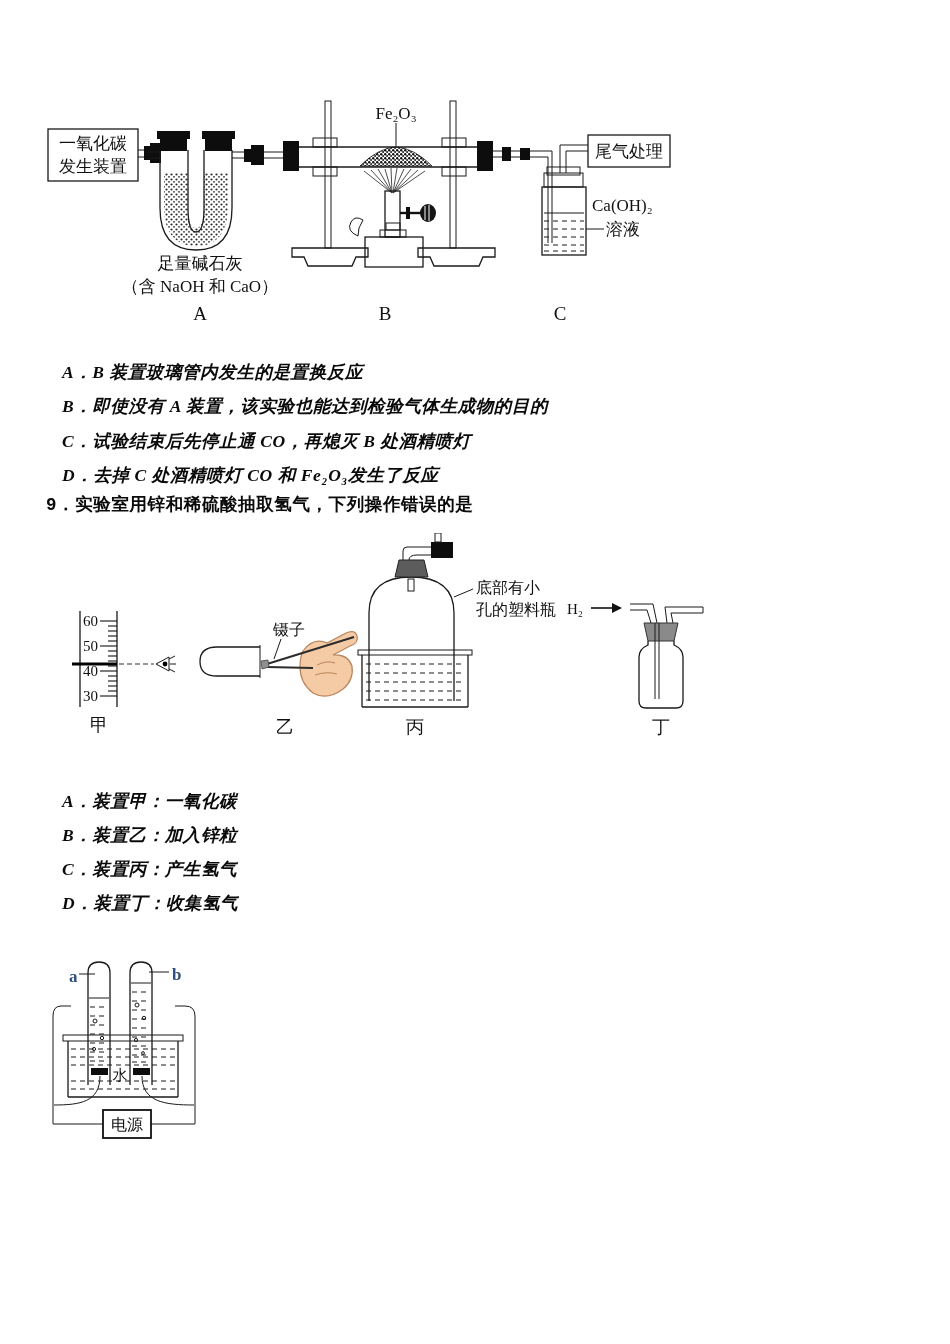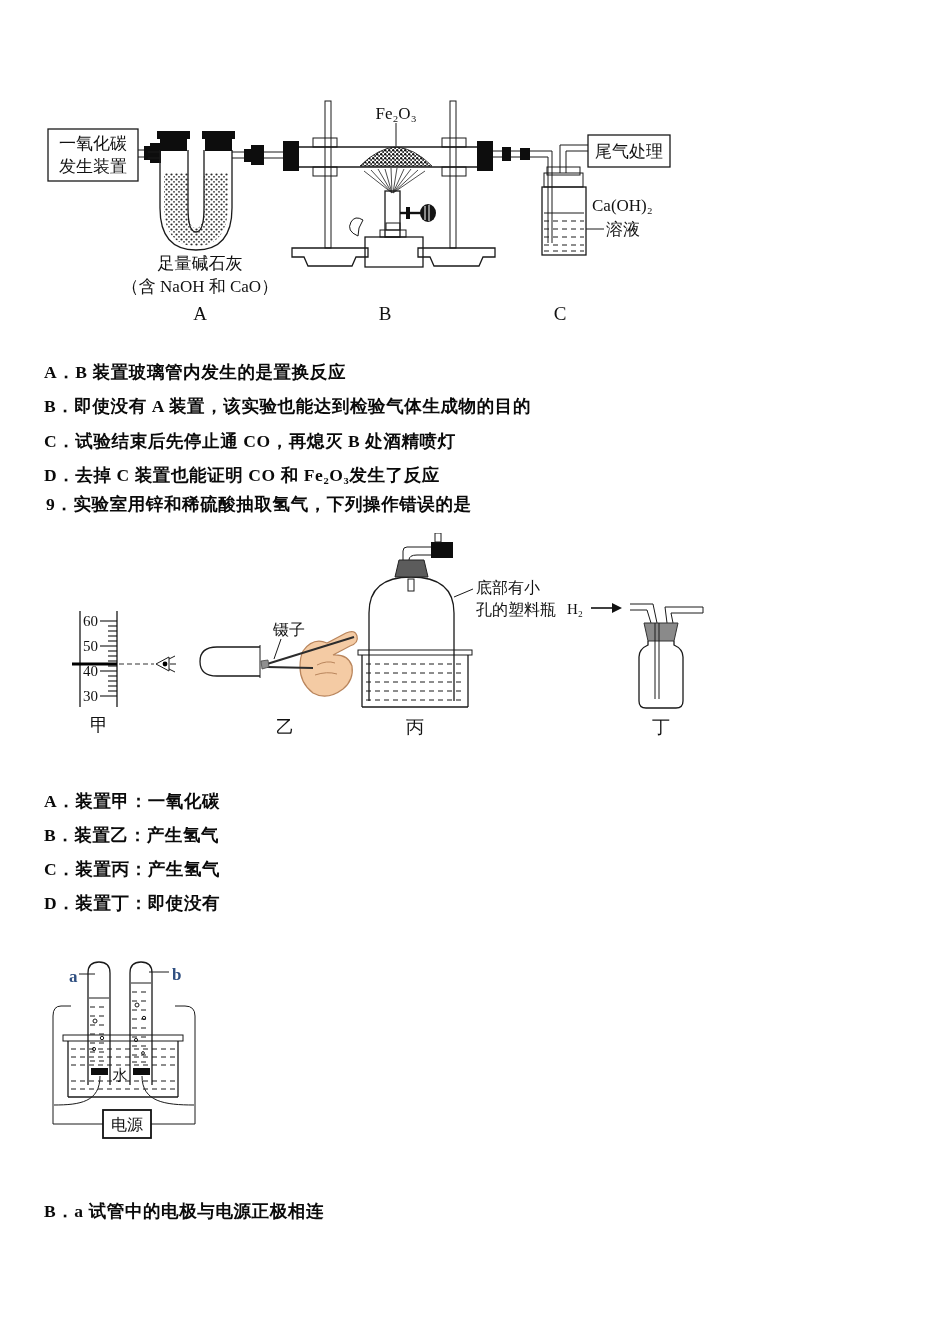--- a/index.html
+++ b/index.html
@@ -1,19 +1,19 @@
 <!DOCTYPE html>
 <html><head>
 <meta charset="utf-8">
 <style>
   html,body{margin:0;padding:0;background:#fff;}
   #page{position:relative;width:950px;height:1344px;background:#ffffff;overflow:hidden;
         font-family:"Liberation Serif","DejaVu Serif",serif;color:#111;}
-  .opt{position:absolute;left:44px;font-size:17.5px;font-weight:bold;letter-spacing:.6px;white-space:nowrap;color:#0a0a0a;}
-  .stem{position:absolute;left:46px;font-size:17.5px;font-weight:bold;letter-spacing:.6px;white-space:nowrap;color:#0a0a0a;}
+  .opt{position:absolute;left:62px;font-size:17.5px;font-weight:bold;letter-spacing:.6px;white-space:nowrap;color:#0a0a0a;font-style:italic;}
+  .stem{position:absolute;left:46px;font-size:17.5px;font-weight:bold;letter-spacing:.6px;white-space:nowrap;color:#0a0a0a;font-family:Liberation Mono, monospace;}
   svg{position:absolute;}
   svg text{font-family:"Liberation Serif","DejaVu Serif",serif;fill:#111;}
   .t17{font-size:17px;} .t16{font-size:16px;} .t15{font-size:15px;} .t18{font-size:18px;}
   .letter{font-size:19px;} .blue{fill:#2f4f80;}
   .ln{stroke:#1a1a1a;stroke-width:1.3;fill:none;}
   .thin{stroke:#1a1a1a;stroke-width:1;fill:none;}
   .blk{fill:#0d0d0d;stroke:none;}
   .dash{stroke:#1a1a1a;stroke-width:1;fill:none;stroke-dasharray:5,4;}
 </style>
 </head>
@@ -154,21 +154,21 @@
     </g>
 
     <text x="160" y="227" text-anchor="middle" class="letter">A</text>
     <text x="345" y="227" text-anchor="middle" class="letter">B</text>
     <text x="520" y="227" text-anchor="middle" class="letter">C</text>
   </svg>
 
   <div class="opt" style="top:360px">A．B 装置玻璃管内发生的是置换反应</div>
   <div class="opt" style="top:429px">C．试验结束后先停止通 CO，再熄灭 B 处酒精喷灯</div>
   <div class="opt" style="top:394px">B．即使没有 A 装置，该实验也能达到检验气体生成物的目的</div>
-  <div class="opt" style="top:463px">D．去掉 C 装置也能证明 CO 和 Fe₂O₃发生了反应</div>
+  <div class="opt" style="top:463px">D．去掉 C 处酒精喷灯 CO 和 Fe₂O₃发生了反应</div>
 
   <div class="stem" style="top:492px">9．实验室用锌和稀硫酸抽取氢气，下列操作错误的是</div>
 
   <svg style="left:55px;top:533px;" width="690" height="215" viewBox="0 0 690 215">
 
     <g>
       <line x1="25" y1="78" x2="25" y2="174" class="ln"></line>
       <line x1="62" y1="78" x2="62" y2="174" class="ln"></line>
       <g stroke="#111" stroke-width="1.1">
         <line x1="45" y1="88" x2="62" y2="88"></line>
@@ -266,23 +266,23 @@
       <line x1="648" y1="74" x2="648" y2="80" class="thin"></line>
       <path d="M589,90 L623,90 L619,108 L593,108 Z" fill="#8a8a8a" stroke="#333"></path>
       <path d="M593,108 L593,112 Q584,116 584,124 L584,168 Q584,175 591,175 L621,175 Q628,175 628,168 L628,124 Q628,116 619,112 L619,108" class="ln"></path>
       <line x1="600" y1="90" x2="600" y2="166" class="thin"></line>
       <line x1="604" y1="90" x2="604" y2="166" class="thin"></line>
       <text x="606" y="200" text-anchor="middle" class="t18">丁</text>
     </g>
   </svg>
 
   <div class="opt" style="top:789px">A．装置甲：一氧化碳</div>
-  <div class="opt" style="top:823px">B．装置乙：产生氢气</div>
+  <div class="opt" style="top:823px">B．装置乙：加入锌粒</div>
   <div class="opt" style="top:857px">C．装置丙：产生氢气</div>
-  <div class="opt" style="top:891px">D．装置丁：即使没有</div>
+  <div class="opt" style="top:891px">D．装置丁：收集氢气</div>
 
 
   <svg style="left:45px;top:952px;" width="240" height="195" viewBox="0 0 240 195">
 
     <g>
       <rect x="18" y="83" width="120" height="6" class="thin" fill="#fff"></rect>
       <line x1="23" y1="89" x2="23" y2="145" class="ln"></line>
       <line x1="133" y1="89" x2="133" y2="145" class="ln"></line>
       <line x1="23" y1="145" x2="133" y2="145" class="ln"></line>
       <g>
@@ -344,15 +344,14 @@
       <line x1="104" y1="20" x2="124" y2="20" class="thin"></line>
       <text x="127" y="28" class="t17 blue" font-weight="bold">b</text>
     </g>
 
     <g>
       <rect x="58" y="158" width="48" height="28" stroke="#111" stroke-width="1.8" fill="#fff"></rect>
       <text x="82" y="178" text-anchor="middle" class="t16">电源</text>
     </g>
   </svg>
 
-  <div class="opt" style="top:1199px">B．a 试管中的电极与电源正极相连</div>
 
 </div>
 
 </body></html>

